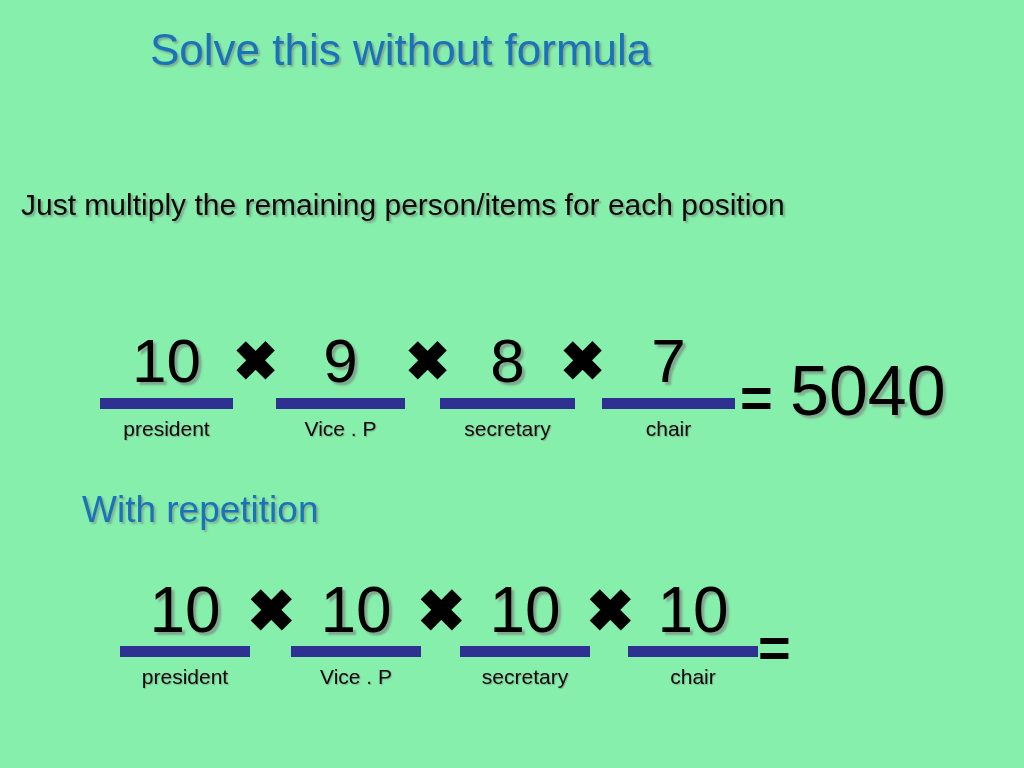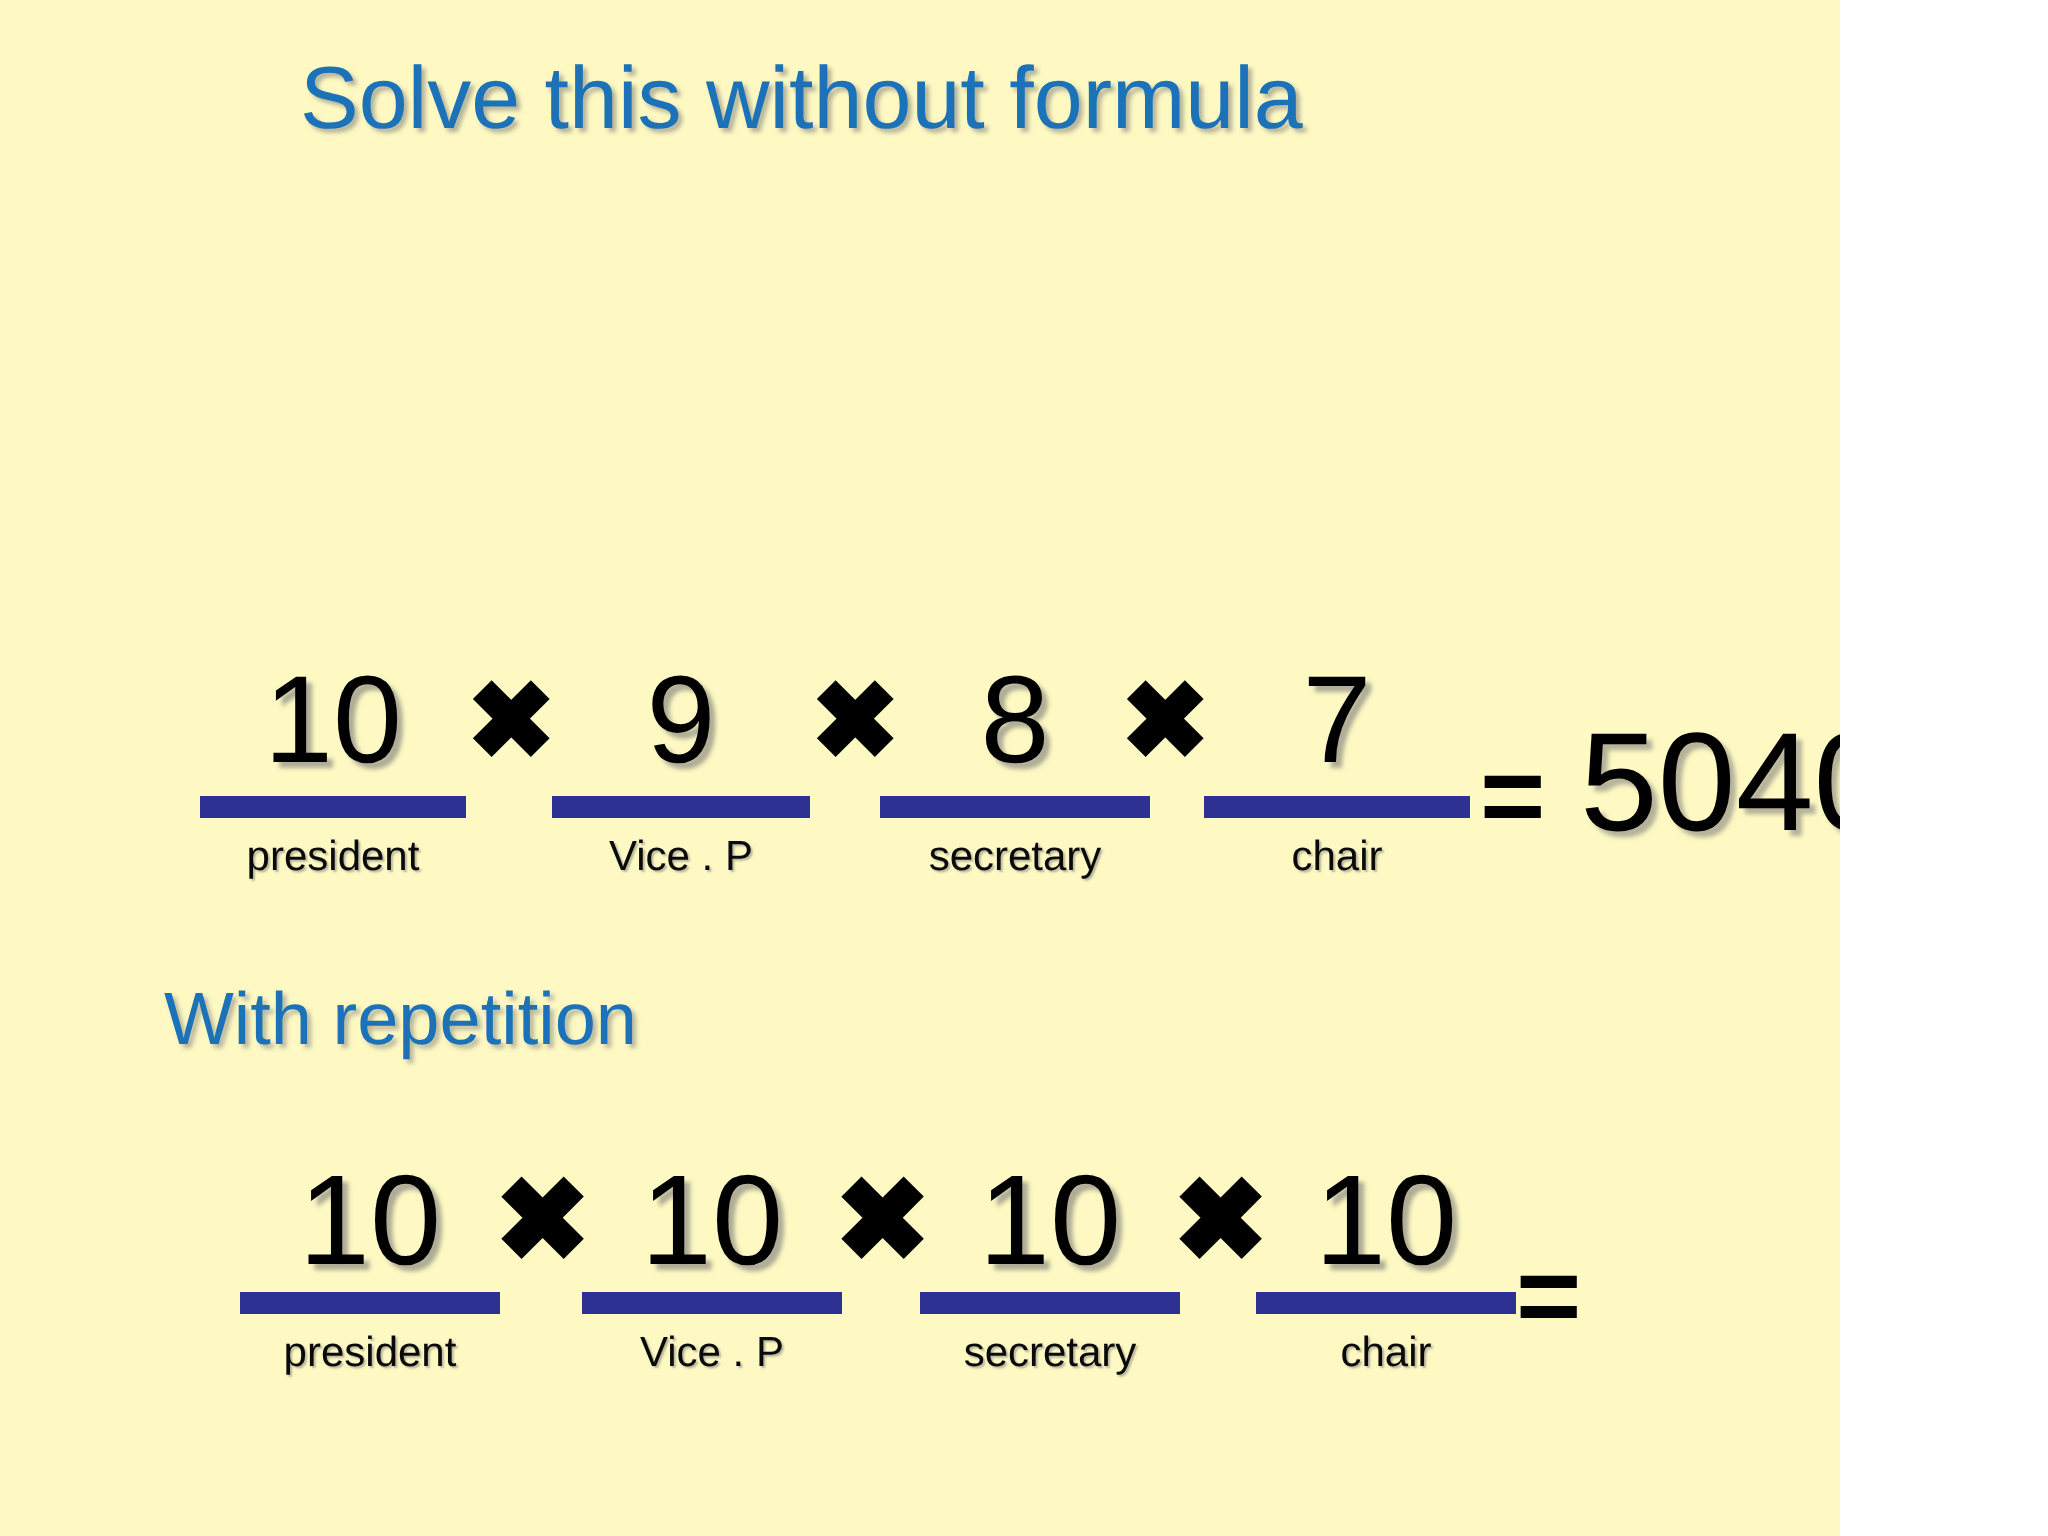--- a/index.html
+++ b/index.html
@@ -7,23 +7,23 @@
     margin: 0;
     padding: 0;
     background: #ffffff;
   }
   body {
     font-family: "Liberation Sans", sans-serif;
     -webkit-font-smoothing: antialiased;
   }
   #slide {
     position: relative;
-    width: 920px;
+    width: 1024px;
     height: 768px;
-    background: #fef9c3;
+    background: #86efac;
     overflow: hidden;
   }
 
   
   .slide-title {
     position: absolute;
     left: 150px;
     top: 26px;
     font-size: 44px;
     line-height: 1.08;
@@ -131,20 +131,21 @@
   #equation-row-2 .result-value { font-size: 74px; }
 </style>
 </head>
 <body>
 
 <div id="slide">
 
   <div class="slide-title">Solve this without formula</div>
 
 
+  <div class="body-line">Just multiply the remaining person/items for each position</div>
 
   <div class="equation-row" id="equation-row-1">
 
     <div class="term" style="left:100px; width:133px;">
       <div class="term-value">10</div>
       <div class="term-rule"></div>
       <div class="term-label">president</div>
     </div>
 
     <div class="times-symbol" style="left:233px; width:43px;">✖</div>

